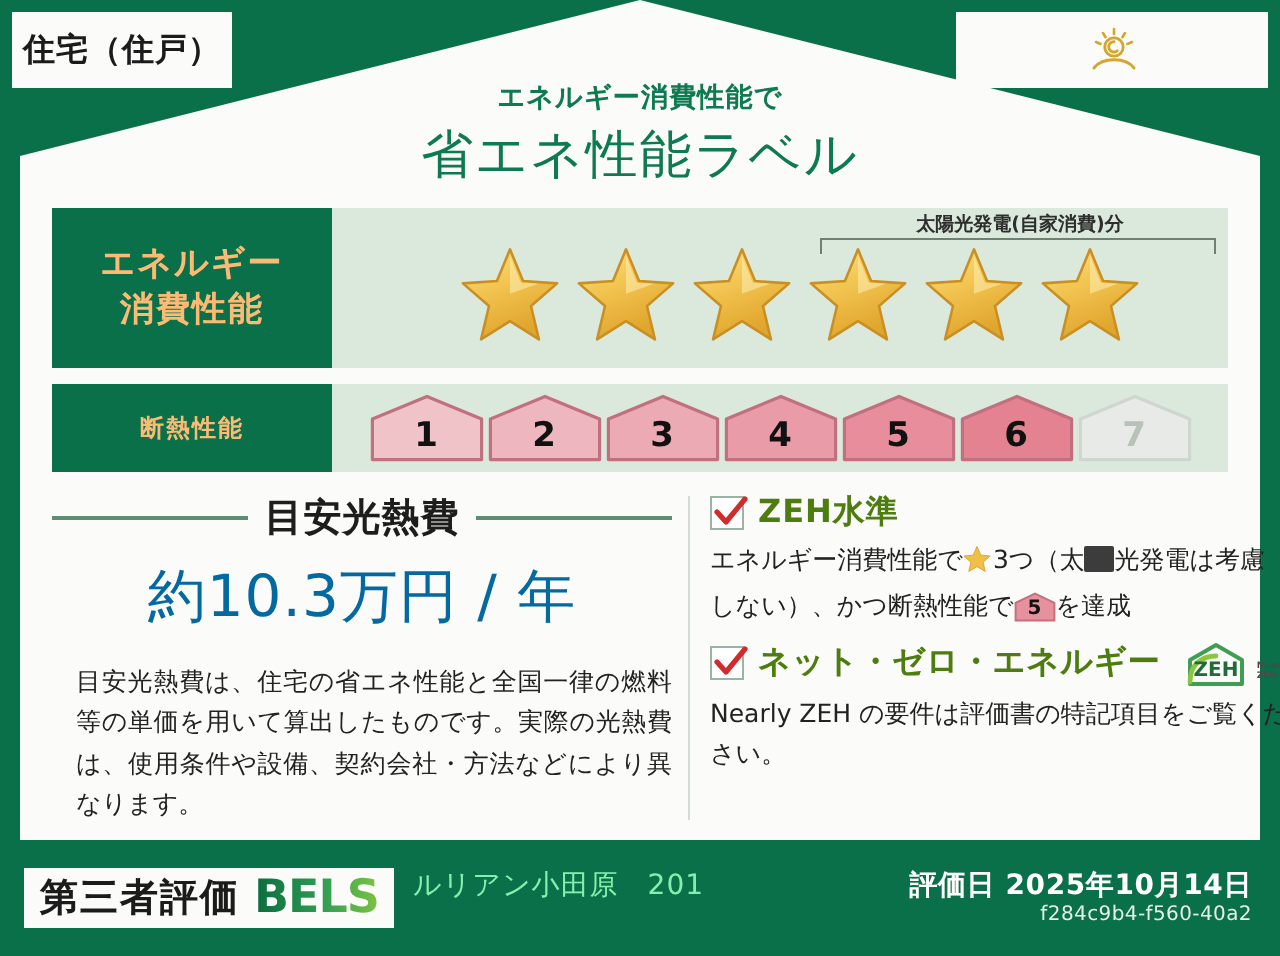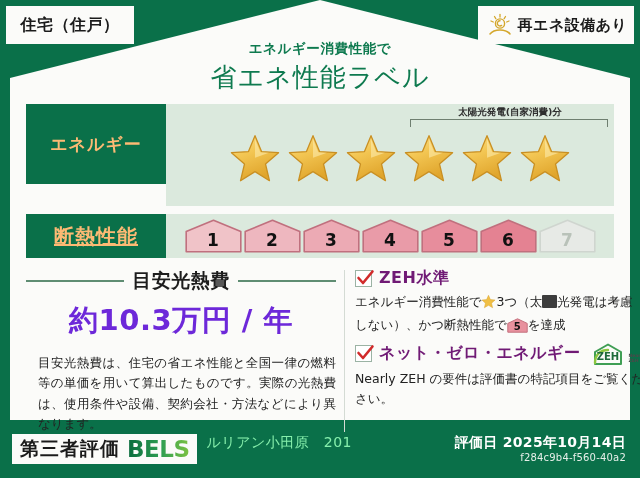--- a/index.html
+++ b/index.html
@@ -12,21 +12,21 @@
     position:relative;width:640px;height:478px;
     background:#0a7049;
   }
 
   
   .corner-badge{
     position:absolute;top:6px;background:#fbfbf9;
     display:flex;align-items:center;justify-content:center;
     font-weight:bold;color:#1b1b1b;letter-spacing:.5px;
   }
-  #badge-type{left:6px;width:128px;height:38px;font-size:16px;}
+  #badge-type{left:6px;width:110px;height:38px;font-size:16px;}
   #badge-renew{right:6px;width:154px;height:38px;font-size:15px;gap:5px;padding-left:2px;}
   #badge-renew .sun-ico{flex:0 0 auto;line-height:0;}
 
   
   #roof{
     position:absolute;left:10px;top:0;width:620px;height:108px;
     background:#fbfbf9;
     clip-path:polygon(50% 0%, 100% 78px, 100% 108px, 0 108px, 0 78px);
   }
   #title-block{
@@ -48,22 +48,22 @@
   .perf-label{
     flex:0 0 140px;background:#0a7049;color:#fdba74;
     display:flex;flex-direction:column;align-items:center;justify-content:center;
     font-weight:bold;font-size:17px;line-height:1.35;letter-spacing:1px;
   }
   .perf-value{
     flex:1 1 auto;background:#dbe9dd;position:relative;
     display:flex;align-items:center;justify-content:center;
   }
   #energy-label{height:80px;}
-  #energy-stars{height:102px;padding-left:20px;}
-  #insul-label{height:44px;font-size:20px;text-decoration:underline;}
+  #energy-stars{height:80px;padding-left:20px;}
+  #insul-label{height:44px;font-size:12px;}
   #insul-value{height:44px;}
 
   
   #solar-note{
     position:absolute;top:2px;right:6px;width:196px;text-align:center;
     font-size:9.5px;font-weight:bold;color:#2e2e2e;letter-spacing:0;
   }
   #solar-bracket{
     position:absolute;top:15px;right:6px;width:196px;height:7px;
     border-left:1.5px solid #6f7f70;border-right:1.5px solid #6f7f70;
@@ -90,39 +90,39 @@
   #col-divider{flex:0 0 1px;background:#d4dbd4;margin:2px 10px 2px 0;}
   #col-right{flex:1 1 auto;}
 
   
   #cost-head{display:flex;align-items:center;gap:8px;}
   #cost-head .rule{flex:1 1 auto;height:1.5px;background:#5f8d73;}
   #cost-head-text{
     font-size:19px;font-weight:bold;color:#1d1d1d;letter-spacing:.5px;white-space:nowrap;
   }
   #cost-value{
-    text-align:center;color:#6d28d9;font-weight:bold;
+    text-align:center;color:#0369a1;font-weight:normal;
     font-size:29px;margin-top:7px;letter-spacing:.5px;
   }
   #cost-note{
     margin-top:12px;font-size:12.5px;line-height:1.62;color:#222;
     text-align:justify;
     margin-left:12px;
   }
 
   
   .check-block{margin-bottom:6px;}
   .check-head{display:flex;align-items:center;gap:7px;}
   .check-box{
     flex:0 0 auto;width:17px;height:17px;background:#fff;
     border:1px solid #9bb3a4;position:relative;box-sizing:border-box;
   }
   .check-box svg{position:absolute;left:0px;top:-2px;}
   .check-title{
-    font-size:16px;font-weight:bold;color:#701a75;letter-spacing:.5px;white-space:nowrap;
+    font-size:16px;font-weight:bold;color:#4d7c0f;letter-spacing:.5px;white-space:nowrap;
   }
   .check-body{font-size:12.5px;line-height:1.62;color:#222;margin-top:3px;}
   .inline-star{display:inline-block;vertical-align:-3px;}
   .inline-chev{display:inline-block;vertical-align:-4px;position:relative;width:21px;height:15px;}
   .inline-chev span{
     position:absolute;left:0;top:1px;width:21px;text-align:center;
     font-size:10px;font-weight:bold;color:#111;z-index:2;
   }
   .redact{
     display:inline-block;width:15px;height:13px;background:#3c3c3c;
@@ -170,28 +170,28 @@
           <line x1="7.5" y1="3.5" x2="8.8" y2="5.6"></line>
           <line x1="18.5" y1="3.5" x2="17.2" y2="5.6"></line>
           <line x1="4" y1="8" x2="6.3" y2="9"></line>
           <line x1="22" y1="8" x2="19.7" y2="9"></line>
         </g>
         <circle cx="13" cy="10.5" r="4.6" fill="none" stroke="#d4a72c" stroke-width="1.4"></circle>
         <path d="M13 7.8 a2.6 2.6 0 1 0 1.6 4.6" fill="none" stroke="#d4a72c" stroke-width="1.4" stroke-linecap="round"></path>
         <path d="M3 21 C7 15.5, 19 15.5, 23 21" fill="none" stroke="#d4a72c" stroke-width="1.5" stroke-linecap="round"></path>
       </svg>
     </span>
-    <span>再エネ設備あり</span>
   </div>
 
   <div id="card">
 
     <div class="perf-row" id="row-energy">
       <div class="perf-label" id="energy-label">
         <span>エネルギー</span>
+        <span>消費性能</span>
       </div>
       <div class="perf-value" id="energy-stars">
         <div id="solar-note">太陽光発電(自家消費)分</div>
         <div id="solar-bracket"></div>
         <div id="stars">
             <span class="star"><svg width="56" height="56" viewBox="0 0 48 48">
                 <defs>
                   <linearGradient id="sg0" x1="0" y1="0" x2="0.4" y2="1">
                     <stop offset="0%" stop-color="#fbe08a"></stop>
                     <stop offset="45%" stop-color="#f3c653"></stop>

